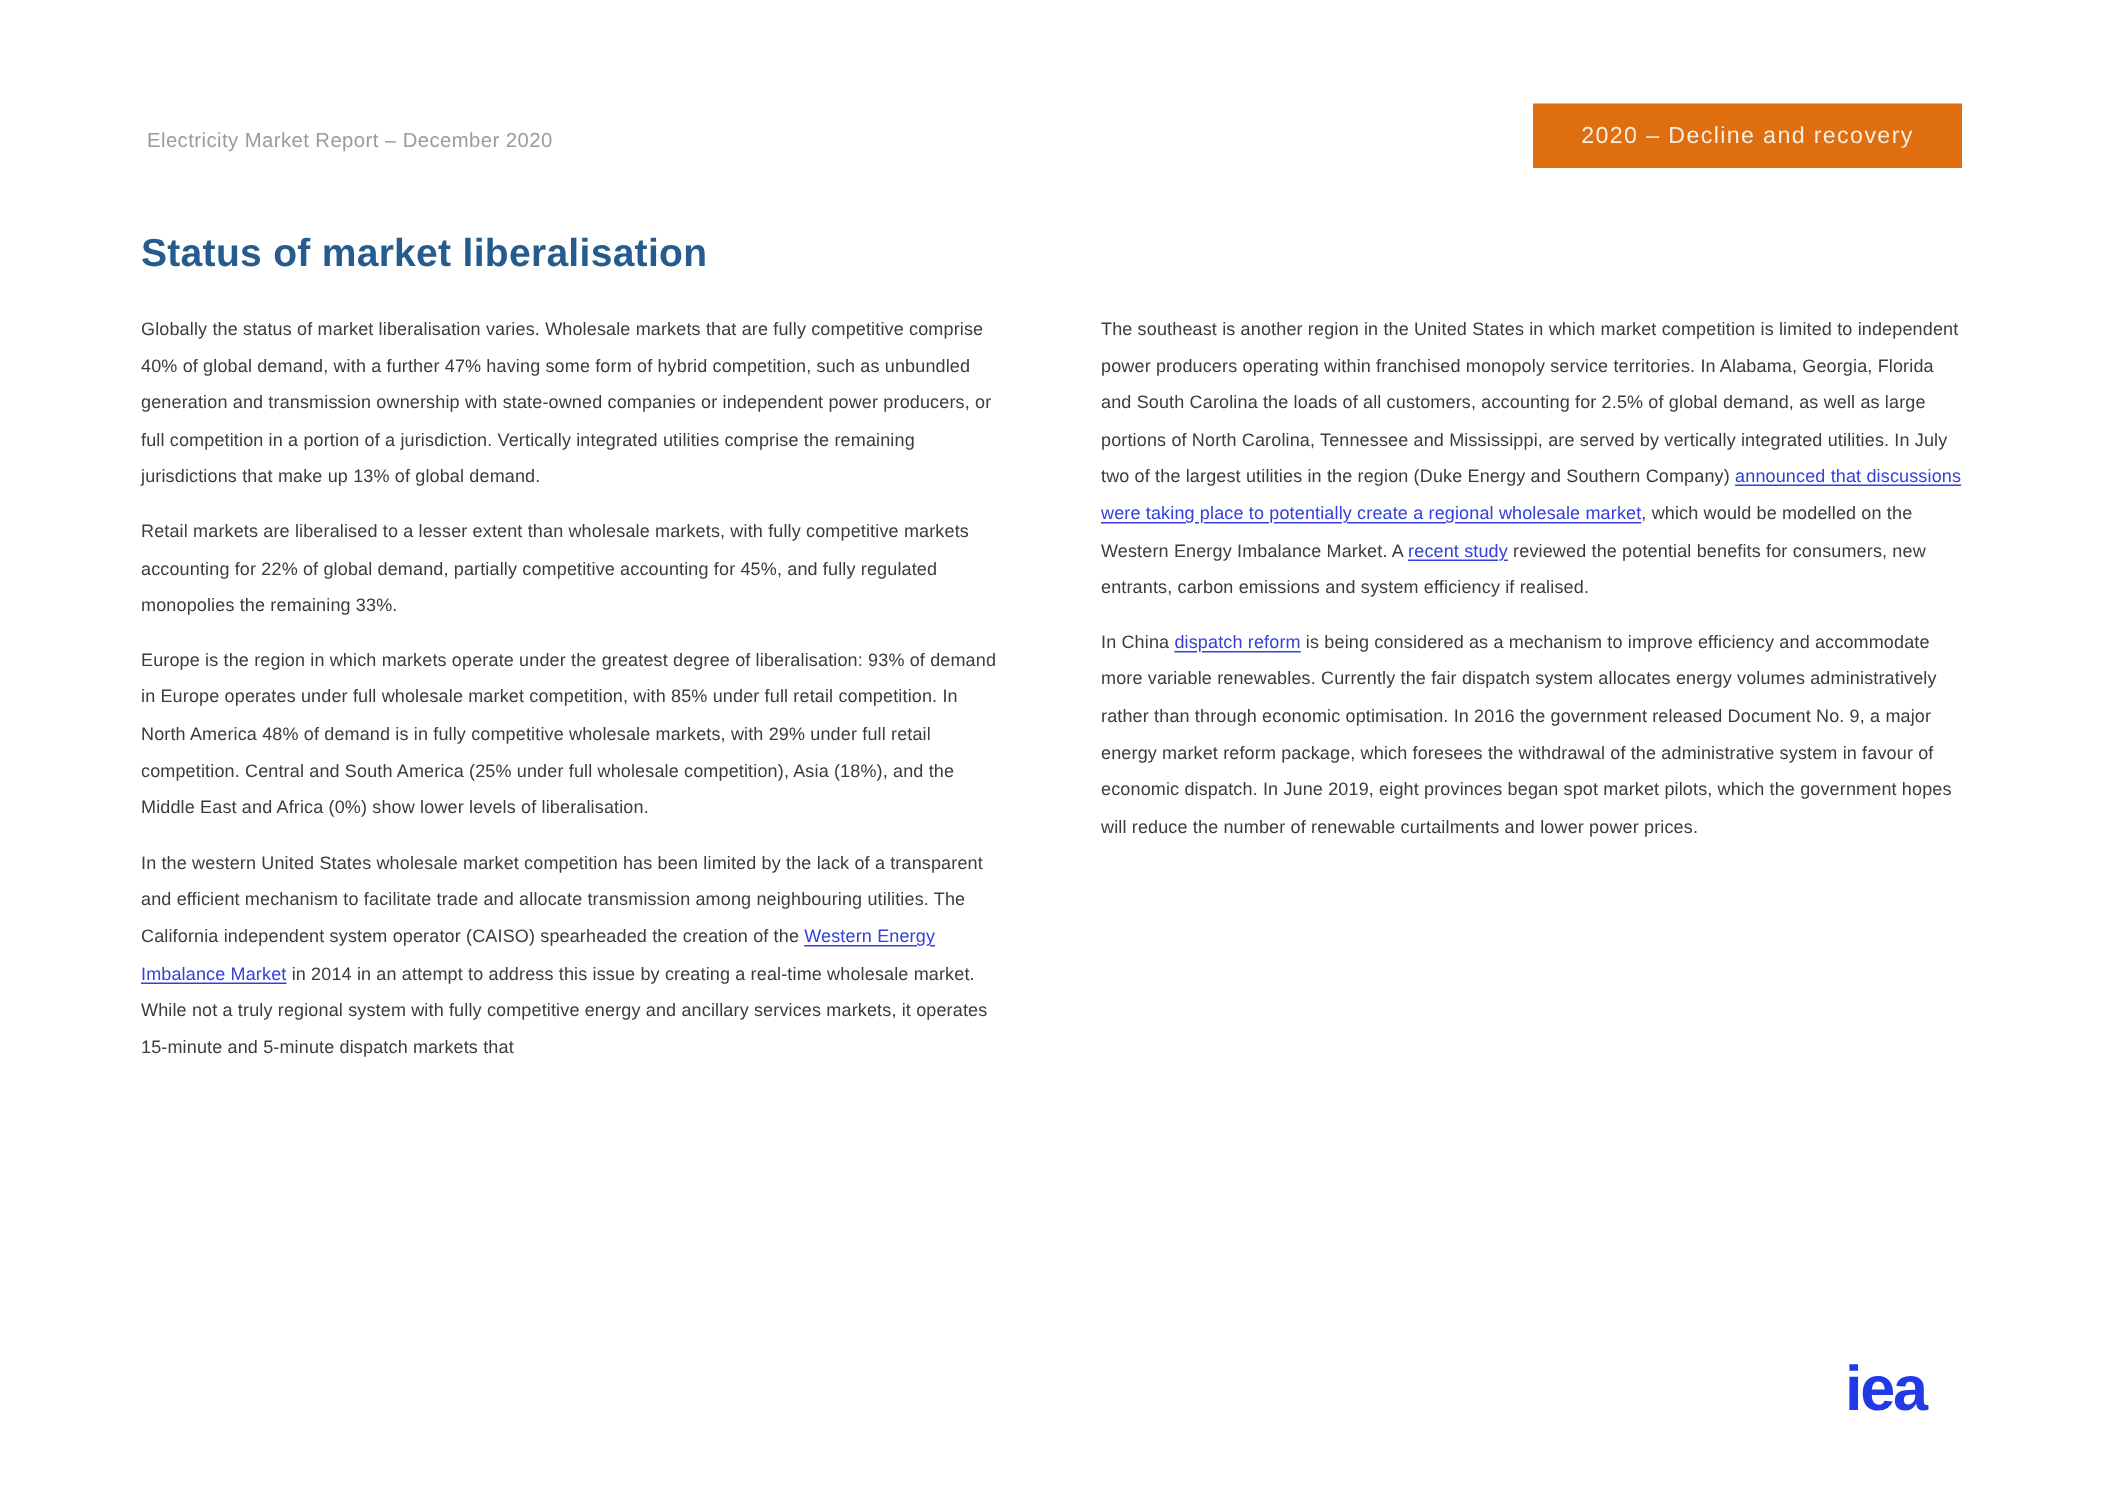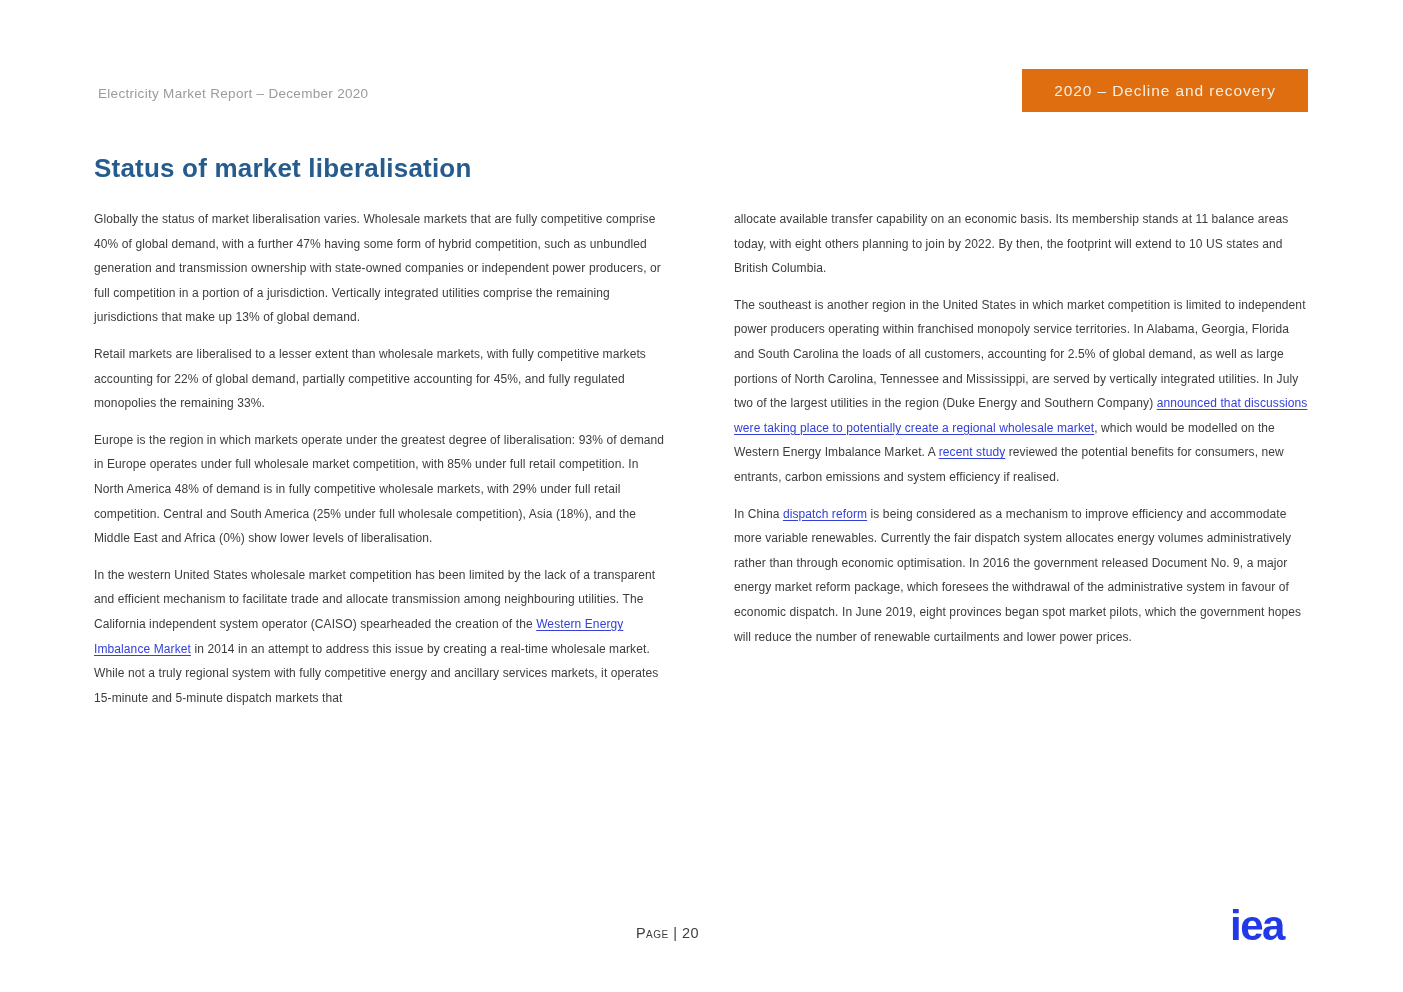--- a/index.html
+++ b/index.html
@@ -127,25 +127,23 @@
   <h1 class="page-title" style="margin:0;">Status of market liberalisation</h1>
 
   <div class="columns">
     <div id="left-col">
         <p class="para"><span>Globally the status of market liberalisation varies. Wholesale markets that are fully competitive comprise 40% of global demand, with a further 47% having some form of hybrid competition, such as unbundled generation and transmission ownership with state-owned companies or independent power producers, or full competition in a portion of a jurisdiction. Vertically integrated utilities comprise the remaining jurisdictions that make up 13% of global demand.</span></p>
         <p class="para"><span>Retail markets are liberalised to a lesser extent than wholesale markets, with fully competitive markets accounting for 22% of global demand, partially competitive accounting for 45%, and fully regulated monopolies the remaining 33%.</span></p>
         <p class="para"><span>Europe is the region in which markets operate under the greatest degree of liberalisation: 93% of demand in Europe operates under full wholesale market competition, with 85% under full retail competition. In North America 48% of demand is in fully competitive wholesale markets, with 29% under full retail competition. Central and South America (25% under full wholesale competition), Asia (18%), and the Middle East and Africa (0%) show lower levels of liberalisation.</span></p>
         <p class="para"><span>In the western United States wholesale market competition has been limited by the lack of a transparent and efficient mechanism to facilitate trade and allocate transmission among neighbouring utilities. The California independent system operator (CAISO) spearheaded the creation of the </span><a class="inline-link" href="#">Western Energy Imbalance Market</a><span> in 2014 in an attempt to address this issue by creating a real-time wholesale market. While not a truly regional system with fully competitive energy and ancillary services markets, it operates 15-minute and 5-minute dispatch markets that</span></p>
       </div>
     <div id="right-col">
-        <p class="para"><span>allocate available transfer capability on an economic basis. Its membership stands at 11 balance areas today, with eight others planning to join by 2022. By then, the footprint will extend to 10 US states and British Columbia.</span></p>
         <p class="para"><span>The southeast is another region in the United States in which market competition is limited to independent power producers operating within franchised monopoly service territories. In Alabama, Georgia, Florida and South Carolina the loads of all customers, accounting for 2.5% of global demand, as well as large portions of North Carolina, Tennessee and Mississippi, are served by vertically integrated utilities. In July two of the largest utilities in the region (Duke Energy and Southern Company) </span><a class="inline-link" href="#">announced that discussions were taking place to potentially create a regional wholesale market</a><span>, which would be modelled on the Western Energy Imbalance Market. A </span><a class="inline-link" href="#">recent study</a><span> reviewed the potential benefits for consumers, new entrants, carbon emissions and system efficiency if realised.</span></p>
         <p class="para"><span>In China </span><a class="inline-link" href="#">dispatch reform</a><span> is being considered as a mechanism to improve efficiency and accommodate more variable renewables. Currently the fair dispatch system allocates energy volumes administratively rather than through economic optimisation. In 2016 the government released Document No. 9, a major energy market reform package, which foresees the withdrawal of the administrative system in favour of economic dispatch. In June 2019, eight provinces began spot market pilots, which the government hopes will reduce the number of renewable curtailments and lower power prices.</span></p>
       </div>
   </div>
 
-  <div class="page-number">Page | 20</div>
 
   <div class="iea-logo">iea</div>
 
   <div class="copyright-sidenote">IEA. All rights reserved.</div>
 
 </div>
 
 </body></html>

